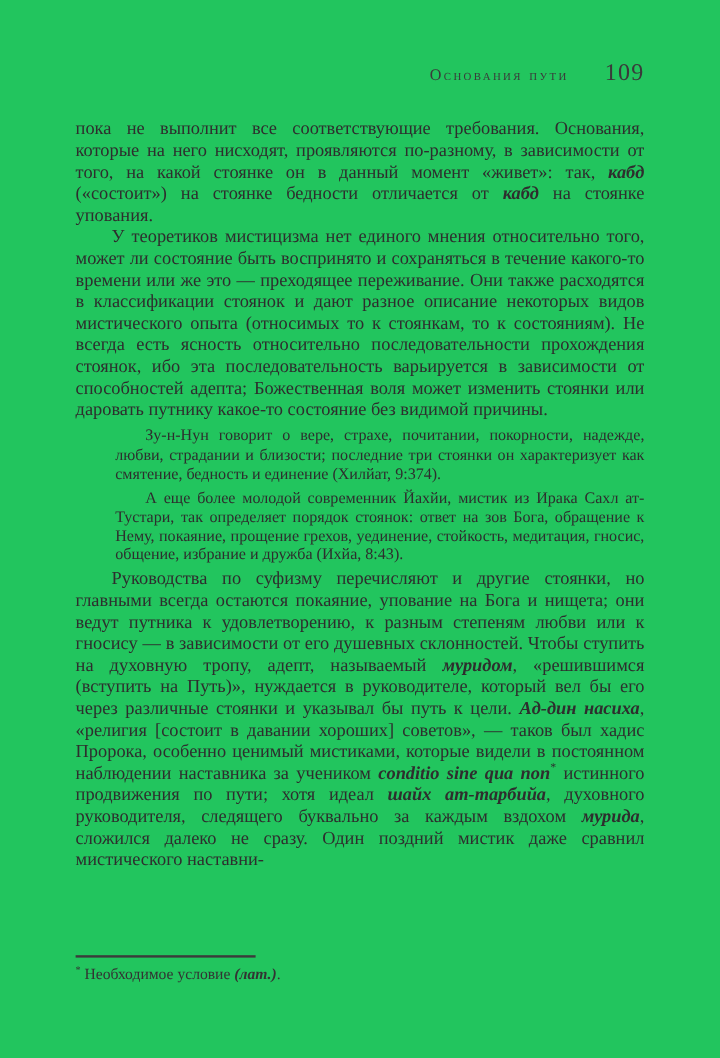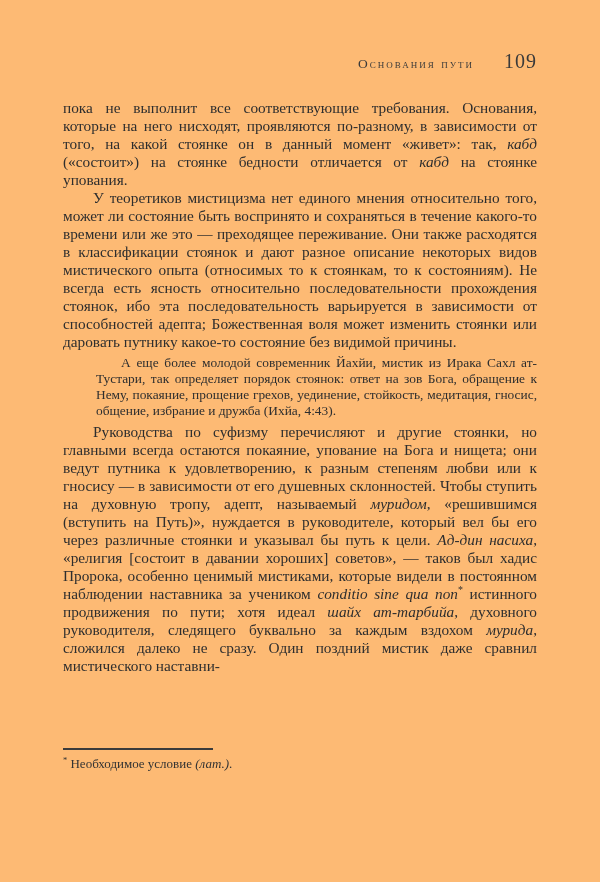--- a/index.html
+++ b/index.html
@@ -1,20 +1,20 @@
 <!DOCTYPE html>
 <html><head>
 <meta charset="utf-8">
 <style>
   html, body { margin: 0; padding: 0; background: #ffffff; }
   .page {
     width: 600px;
     height: 882px;
     box-sizing: border-box;
-    background: #fdba74;
+    background: #22c55e;
     position: relative;
     padding: 50px 63px 0 63px;
     font-family: "Liberation Serif", "DejaVu Serif", serif;
     color: #2e2e2e;
     overflow: hidden;
   }
   .running-head {
     display: flex;
     justify-content: flex-end;
     align-items: baseline;
@@ -39,26 +39,26 @@
     font-size: 15.3px;
     line-height: 18px;
   }
   p.indent { text-indent: 30px; }
   p.quote {
     font-size: 13.4px;
     line-height: 15.9px;
     margin: 4px 0 4px 33px;
     text-indent: 25px;
   }
-  .it { font-style: italic; }
+  .it { font-style: italic; font-weight: bold; }
   sup { font-size: 0.65em; line-height: 0; }
   .footnote-area {
     position: absolute;
     left: 63px;
-    top: 748px;
+    top: 796px;
     width: 474px;
   }
   .footnote-rule {
     width: 150px;
     height: 1.5px;
     background: #3b3b3b;
     margin-bottom: 6px;
   }
   p.footnote {
     margin: 0;
@@ -73,21 +73,22 @@
 <div class="page">
 
   <div class="running-head">
     <span class="head-title">Основания пути</span>
     <span class="head-number">109</span>
   </div>
 
   <div class="text-column" id="text-column">
       <p class="body"><span>пока не выполнит все соответствующие требования. Основания, которые на него нисходят, проявляются по-разному, в зависимости от того, на какой стоянке он в данный момент «живет»: так, </span><span class="it">кабд</span><span> («состоит») на стоянке бедности отличается от </span><span class="it">кабд</span><span> на стоянке упования.</span></p>
       <p class="body indent"><span>У теоретиков мистицизма нет единого мнения относительно того, может ли состояние быть воспринято и сохраняться в течение какого-то времени или же это — преходящее переживание. Они также расходятся в классификации стоянок и дают разное описание некоторых видов мистического опыта (относимых то к стоянкам, то к состояниям). Не всегда есть ясность относительно последовательности прохождения стоянок, ибо эта последовательность варьируется в зависимости от способностей адепта; Божественная воля может изменить стоянки или даровать путнику какое-то состояние без видимой причины.</span></p>
-      <p class="quote"><span>А еще более молодой современник Йахйи, мистик из Ирака Сахл ат-Тустари, так определяет порядок стоянок: ответ на зов Бога, обращение к Нему, покаяние, прощение грехов, уединение, стойкость, медитация, гносис, общение, избрание и дружба (Ихйа, 4:43).</span></p>
+      <p class="quote"><span>Зу-н-Нун говорит о вере, страхе, почитании, покорности, надежде, любви, страдании и близости; последние три стоянки он характеризует как смятение, бедность и единение (Хилйат, 9:374).</span></p>
+      <p class="quote"><span>А еще более молодой современник Йахйи, мистик из Ирака Сахл ат-Тустари, так определяет порядок стоянок: ответ на зов Бога, обращение к Нему, покаяние, прощение грехов, уединение, стойкость, медитация, гносис, общение, избрание и дружба (Ихйа, 8:43).</span></p>
       <p class="body indent"><span>Руководства по суфизму перечисляют и другие стоянки, но главными всегда остаются покаяние, упование на Бога и нищета; они ведут путника к удовлетворению, к разным степеням любви или к гносису — в зависимости от его душевных склонностей. Чтобы ступить на духовную тропу, адепт, называемый </span><span class="it">муридом</span><span>, «решившимся (вступить на Путь)», нуждается в руководителе, который вел бы его через различные стоянки и указывал бы путь к цели. </span><span class="it">Ад-дин насиха</span><span>, «религия [состоит в давании хороших] советов», — таков был хадис Пророка, особенно ценимый мистиками, которые видели в постоянном наблюдении наставника за учеником </span><span class="it">conditio sine qua non</span><sup>*</sup><span> истинного продвижения по пути; хотя идеал </span><span class="it">шайх ат-тарбийа</span><span>, духовного руководителя, следящего буквально за каждым вздохом </span><span class="it">мурида</span><span>, сложился далеко не сразу. Один поздний мистик даже сравнил мистического наставни-</span></p>
     </div>
 
   <div class="footnote-area">
     <div class="footnote-rule"></div>
     <p class="footnote" id="footnote-p"><sup>*</sup><span> Необходимое условие </span><span class="it">(лат.)</span><span>.</span></p>
   </div>
 
 </div>
 

